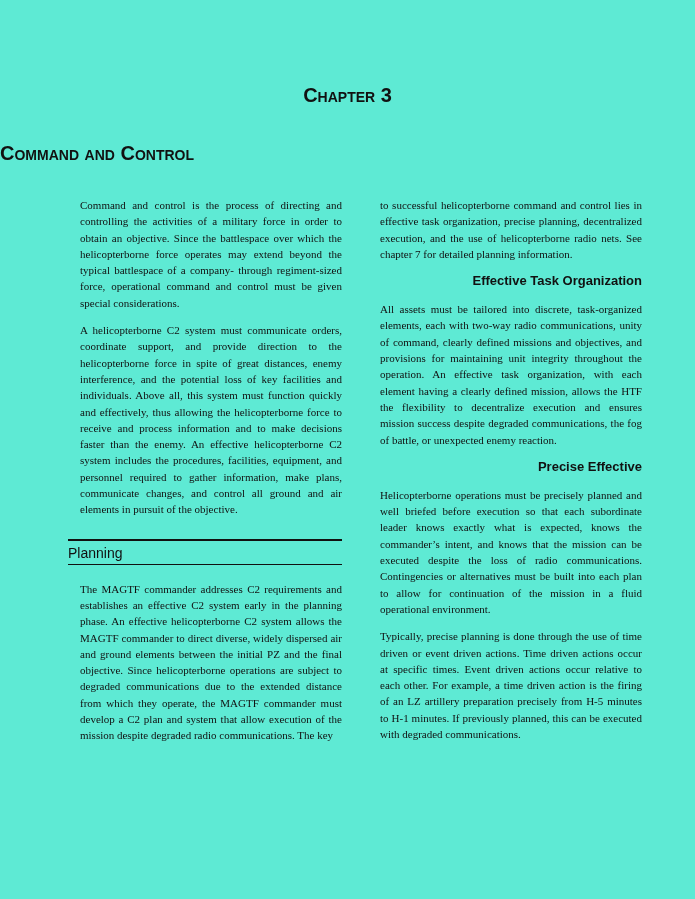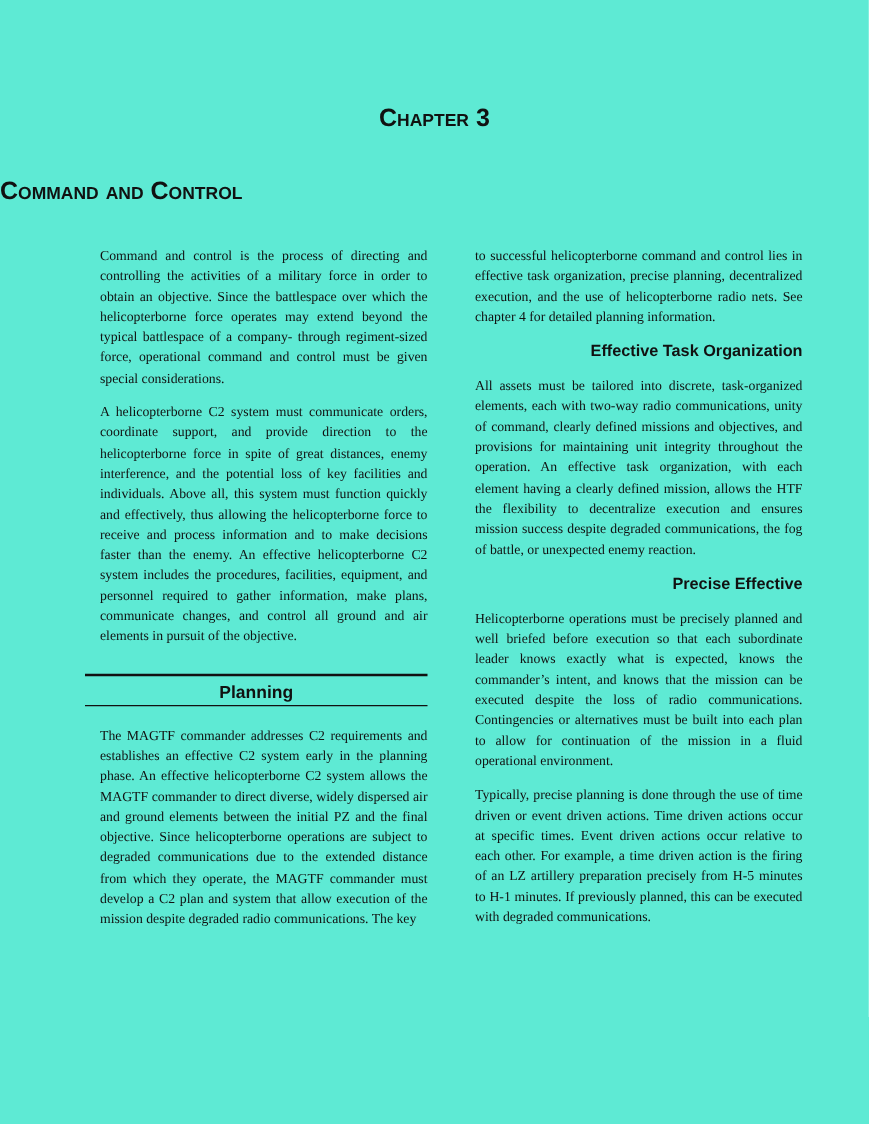--- a/index.html
+++ b/index.html
@@ -23,38 +23,38 @@
       text-align: justify; margin: 0 0 11px 12px; hyphens: manual;
     }
     .subhead {
       font-family: "Liberation Sans", sans-serif; font-weight: bold; font-size: 13px;
       margin: 4px 0 12px 0; line-height: 16px; text-align: right;
     }
     .section-head {
       margin-top: 21px; margin-bottom: 16px;
       border-top: 2px solid #111; border-bottom: 1px solid #111;
       padding: 4px 0 3px 0;
-      font-family: "Liberation Sans", sans-serif; font-weight: bold; font-size: 14px; line-height: 16px; text-align: center;
+      font-family: "Liberation Sans", sans-serif; font-weight: normal; font-size: 14px; line-height: 16px;
     }
   </style>
 </head>
 <body>
 
 <div class="page">
   <div class="chapter-num">Chapter 3</div>
   <div class="chapter-title">Command and Control</div>
 
   <div class="col col-left">
     <p class="para">Command and control is the process of directing and controlling the activities of a military force in order to obtain an objective. Since the bat­tlespace over which the helicopterborne force operates may extend beyond the typical bat­tlespace of a company- through regiment-sized force, operational command and control must be given special considerations.</p>
     <p class="para">A helicopterborne C2 system must communicate orders, coordinate support, and provide direction to the helicopterborne force in spite of great dis­tances, enemy interference, and the potential loss of key facilities and individuals. Above all, this system must function quickly and effectively, thus allowing the helicopterborne force to receive and process information and to make decisions faster than the enemy. An effective helicopter­borne C2 system includes the procedures, facili­ties, equipment, and personnel required to gather information, make plans, communicate changes, and control all ground and air elements in pursuit of the objective.</p>
     <div class="section-head">Planning</div>
     <p class="para">The MAGTF commander addresses C2 require­ments and establishes an effective C2 system early in the planning phase. An effective helicop­terborne C2 system allows the MAGTF com­mander to direct diverse, widely dispersed air and ground elements between the initial PZ and the final objective. Since helicopterborne operations are subject to degraded communications due to the extended distance from which they operate, the MAGTF commander must develop a C2 plan and system that allow execution of the mission despite degraded radio communications. The key</p>
   </div>
 
   <div class="col col-right">
-    <p class="para">to successful helicopterborne command and con­trol lies in effective task organization, precise planning, decentralized execution, and the use of helicopterborne radio nets. See chapter 4 for detailed planning information.</p>
+    <p class="para">to successful helicopterborne command and con­trol lies in effective task organization, precise planning, decentralized execution, and the use of helicopterborne radio nets. See chapter 7 for detailed planning information.</p>
     <div class="subhead">Effective Task Organization</div>
     <p class="para">All assets must be tailored into discrete, task-organized elements, each with two-way radio communications, unity of command, clearly defined missions and objectives, and provisions for maintaining unit integrity throughout the operation. An effective task organization, with each element having a clearly defined mission, allows the HTF the flexibility to decentralize exe­cution and ensures mission success despite degraded communications, the fog of battle, or unexpected enemy reaction.</p>
     <div class="subhead">Precise Effective</div>
     <p class="para">Helicopterborne operations must be precisely planned and well briefed before execution so that each subordinate leader knows exactly what is expected, knows the commander’s intent, and knows that the mission can be executed despite the loss of radio communications. Contingencies or alternatives must be built into each plan to allow for continuation of the mission in a fluid operational environment.</p>
     <p class="para">Typically, precise planning is done through the use of time driven or event driven actions. Time driven actions occur at specific times. Event driven actions occur relative to each other. For example, a time driven action is the firing of an LZ artillery preparation precisely from H-5 min­utes to H-1 minutes. If previously planned, this can be executed with degraded communications.</p>
   </div>
 </div>
 
 </body></html>

